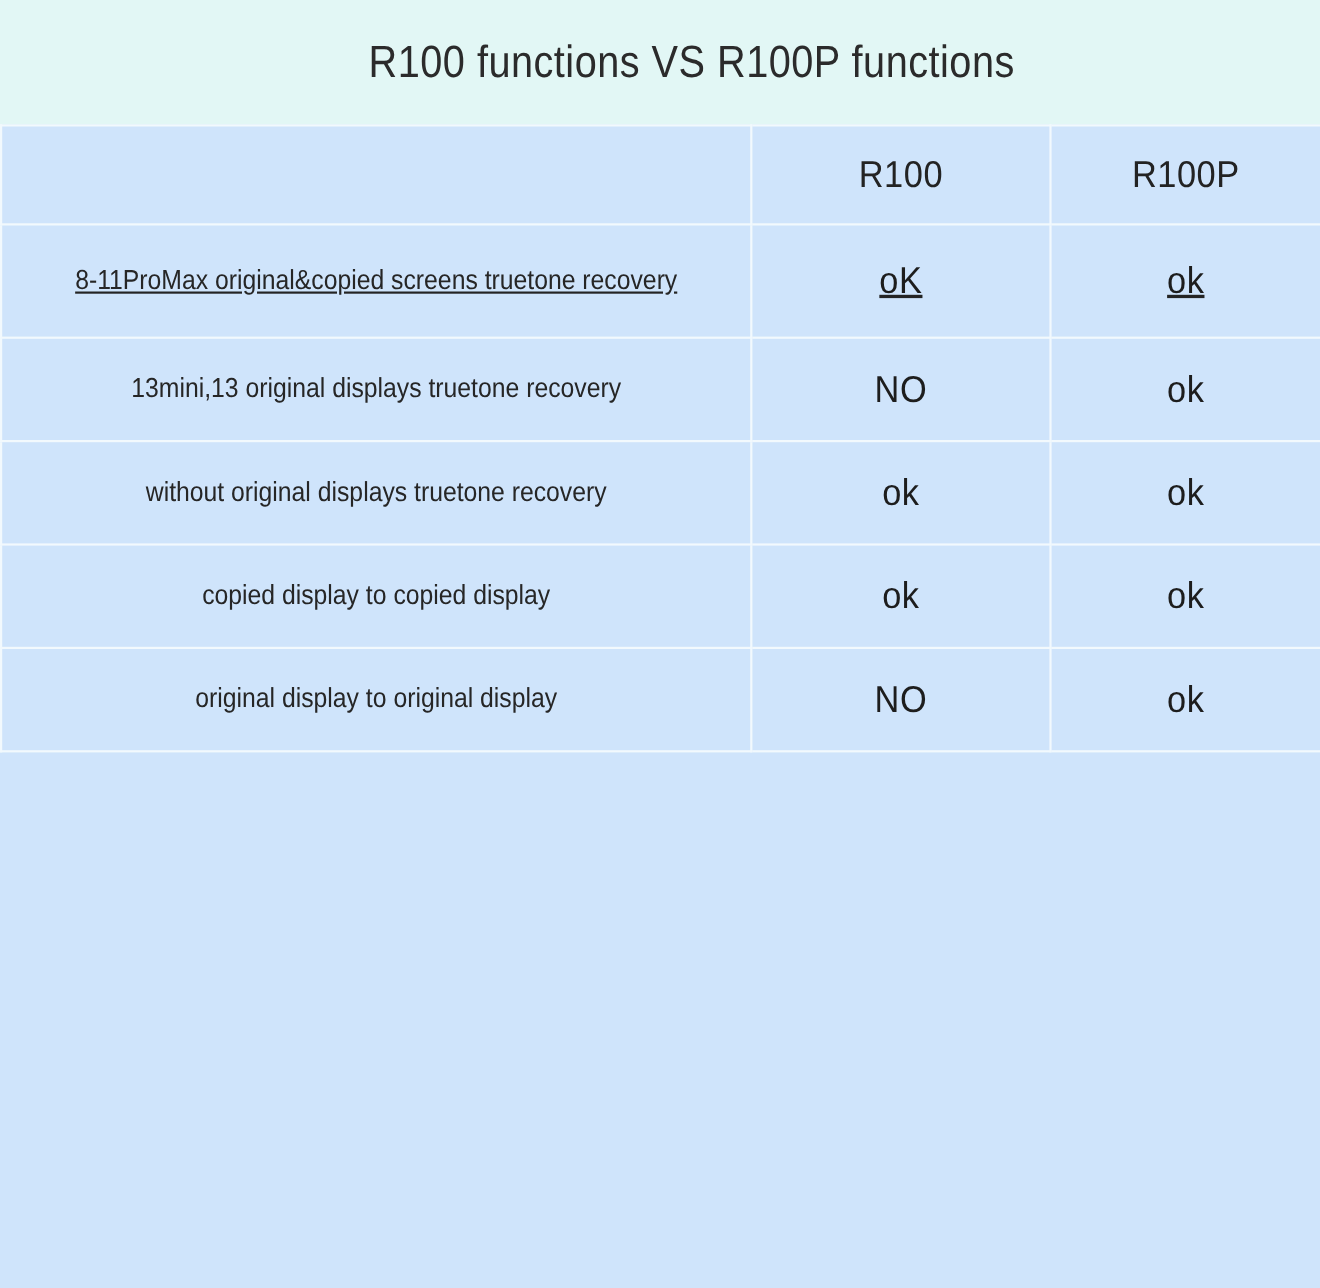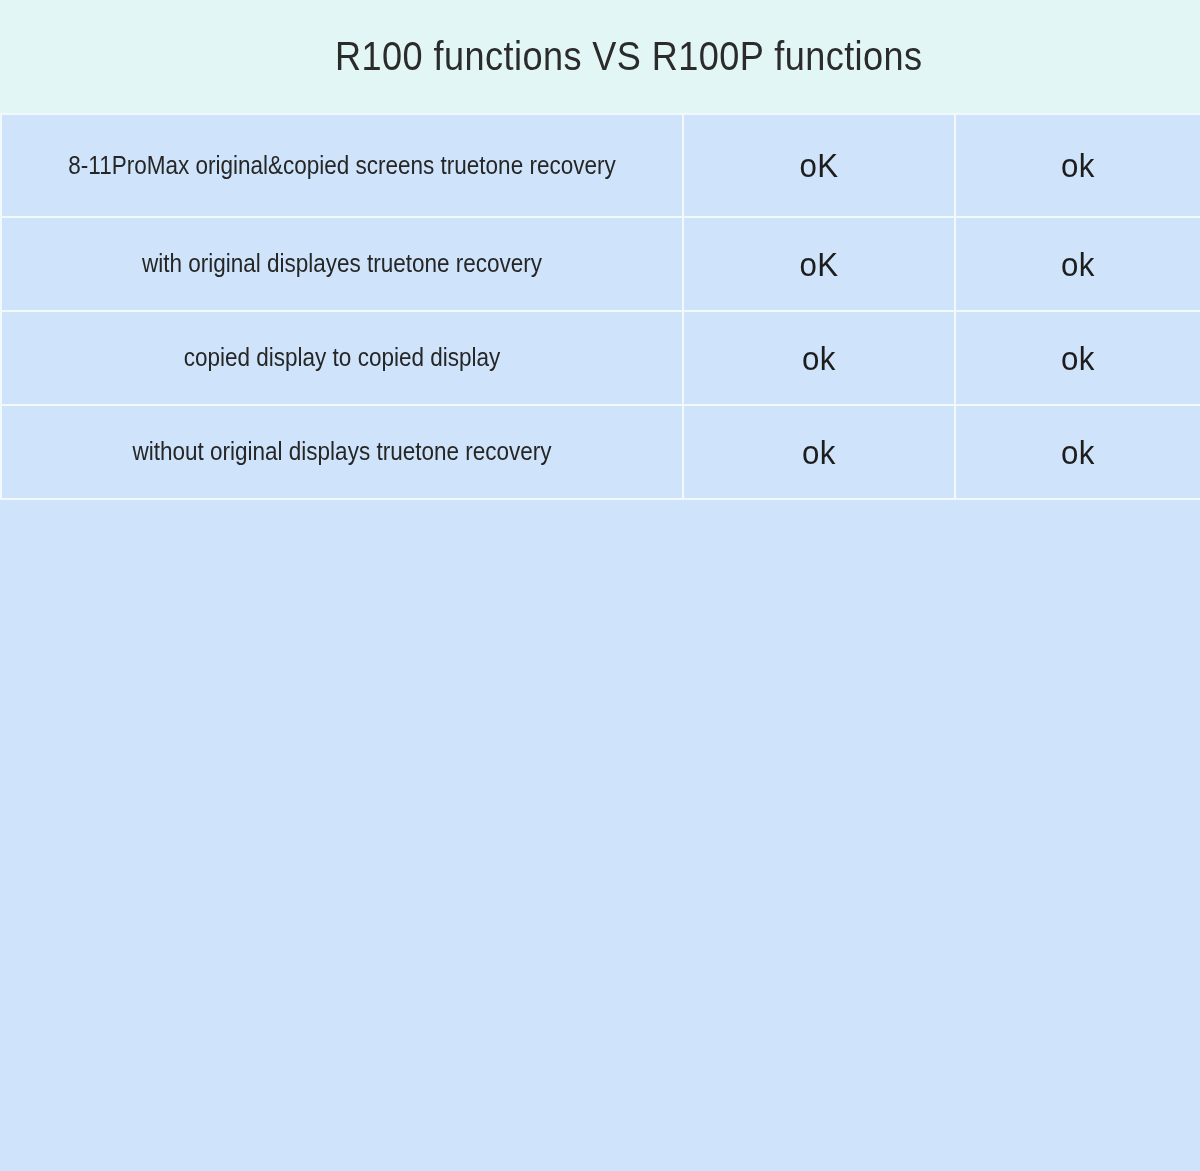--- a/index.html
+++ b/index.html
@@ -101,21 +101,21 @@
     font-family: "Liberation Sans Narrow", "Liberation Sans", sans-serif;
     font-size: 34px;
     font-weight: 300;
     color: #232323;
     letter-spacing: 0.5px;
     transform: scaleX(0.92);
   }
 
   
   tr.r-head  td { height: 88px; }
-  tr.r-tall  td { height: 101px; }
+  tr.r-tall  td { height: 101px; text-decoration: underline; }
   tr.r-norm  td { height: 92px; }
   tr.r-last  td { height: 107px; }
 
   .corner-blank { }
 </style>
 </head>
 <body>
 
 <div class="sheet">
 
@@ -124,71 +124,93 @@
   </div>
 
   <table class="table">
     <colgroup>
       <col class="c-label">
       <col class="c-r100">
       <col class="c-r100p">
     </colgroup>
     <tbody>
 
+      <tr class="r-head">
+        <td>
+          <div class="cell-head corner-blank"></div>
+        </td>
+        <td>
+          <div class="cell-head">R100</div>
+        </td>
+        <td>
+          <div class="cell-head">R100P</div>
+        </td>
+      </tr>
 
       <tr class="r-tall">
         <td>
           <div class="cell-label">8-11ProMax original&amp;copied screens truetone recovery</div>
         </td>
         <td>
           <div class="cell-value">oK</div>
         </td>
         <td>
           <div class="cell-value">ok</div>
         </td>
       </tr>
 
 
 
-
-      <tr class="r-norm">
-        <td>
-          <div class="cell-label">with original displayes truetone recovery</div>
-        </td>
-        <td>
-          <div class="cell-value">oK</div>
+      <tr class="r-norm">
+        <td>
+          <div class="cell-label">13mini,13 original displays truetone recovery</div>
+        </td>
+        <td>
+          <div class="cell-value">NO</div>
+        </td>
+        <td>
+          <div class="cell-value">ok</div>
+        </td>
+      </tr>
+
+
+      <tr class="r-norm">
+        <td>
+          <div class="cell-label">without original displays truetone recovery</div>
+        </td>
+        <td>
+          <div class="cell-value">ok</div>
         </td>
         <td>
           <div class="cell-value">ok</div>
         </td>
       </tr>
 
       <tr class="r-norm">
         <td>
           <div class="cell-label">copied display to copied display</div>
         </td>
         <td>
           <div class="cell-value">ok</div>
         </td>
         <td>
           <div class="cell-value">ok</div>
         </td>
       </tr>
 
-      <tr class="r-norm">
-        <td>
-          <div class="cell-label">without original displays truetone recovery</div>
-        </td>
-        <td>
-          <div class="cell-value">ok</div>
-        </td>
-        <td>
-          <div class="cell-value">ok</div>
-        </td>
-      </tr>
-
-
+
+      <tr class="r-norm">
+        <td>
+          <div class="cell-label">original display to original display</div>
+        </td>
+        <td>
+          <div class="cell-value">NO</div>
+        </td>
+        <td>
+          <div class="cell-value">ok</div>
+        </td>
+      </tr>
 
 
     </tbody>
   </table>
 
 </div>
 
 </body></html>

